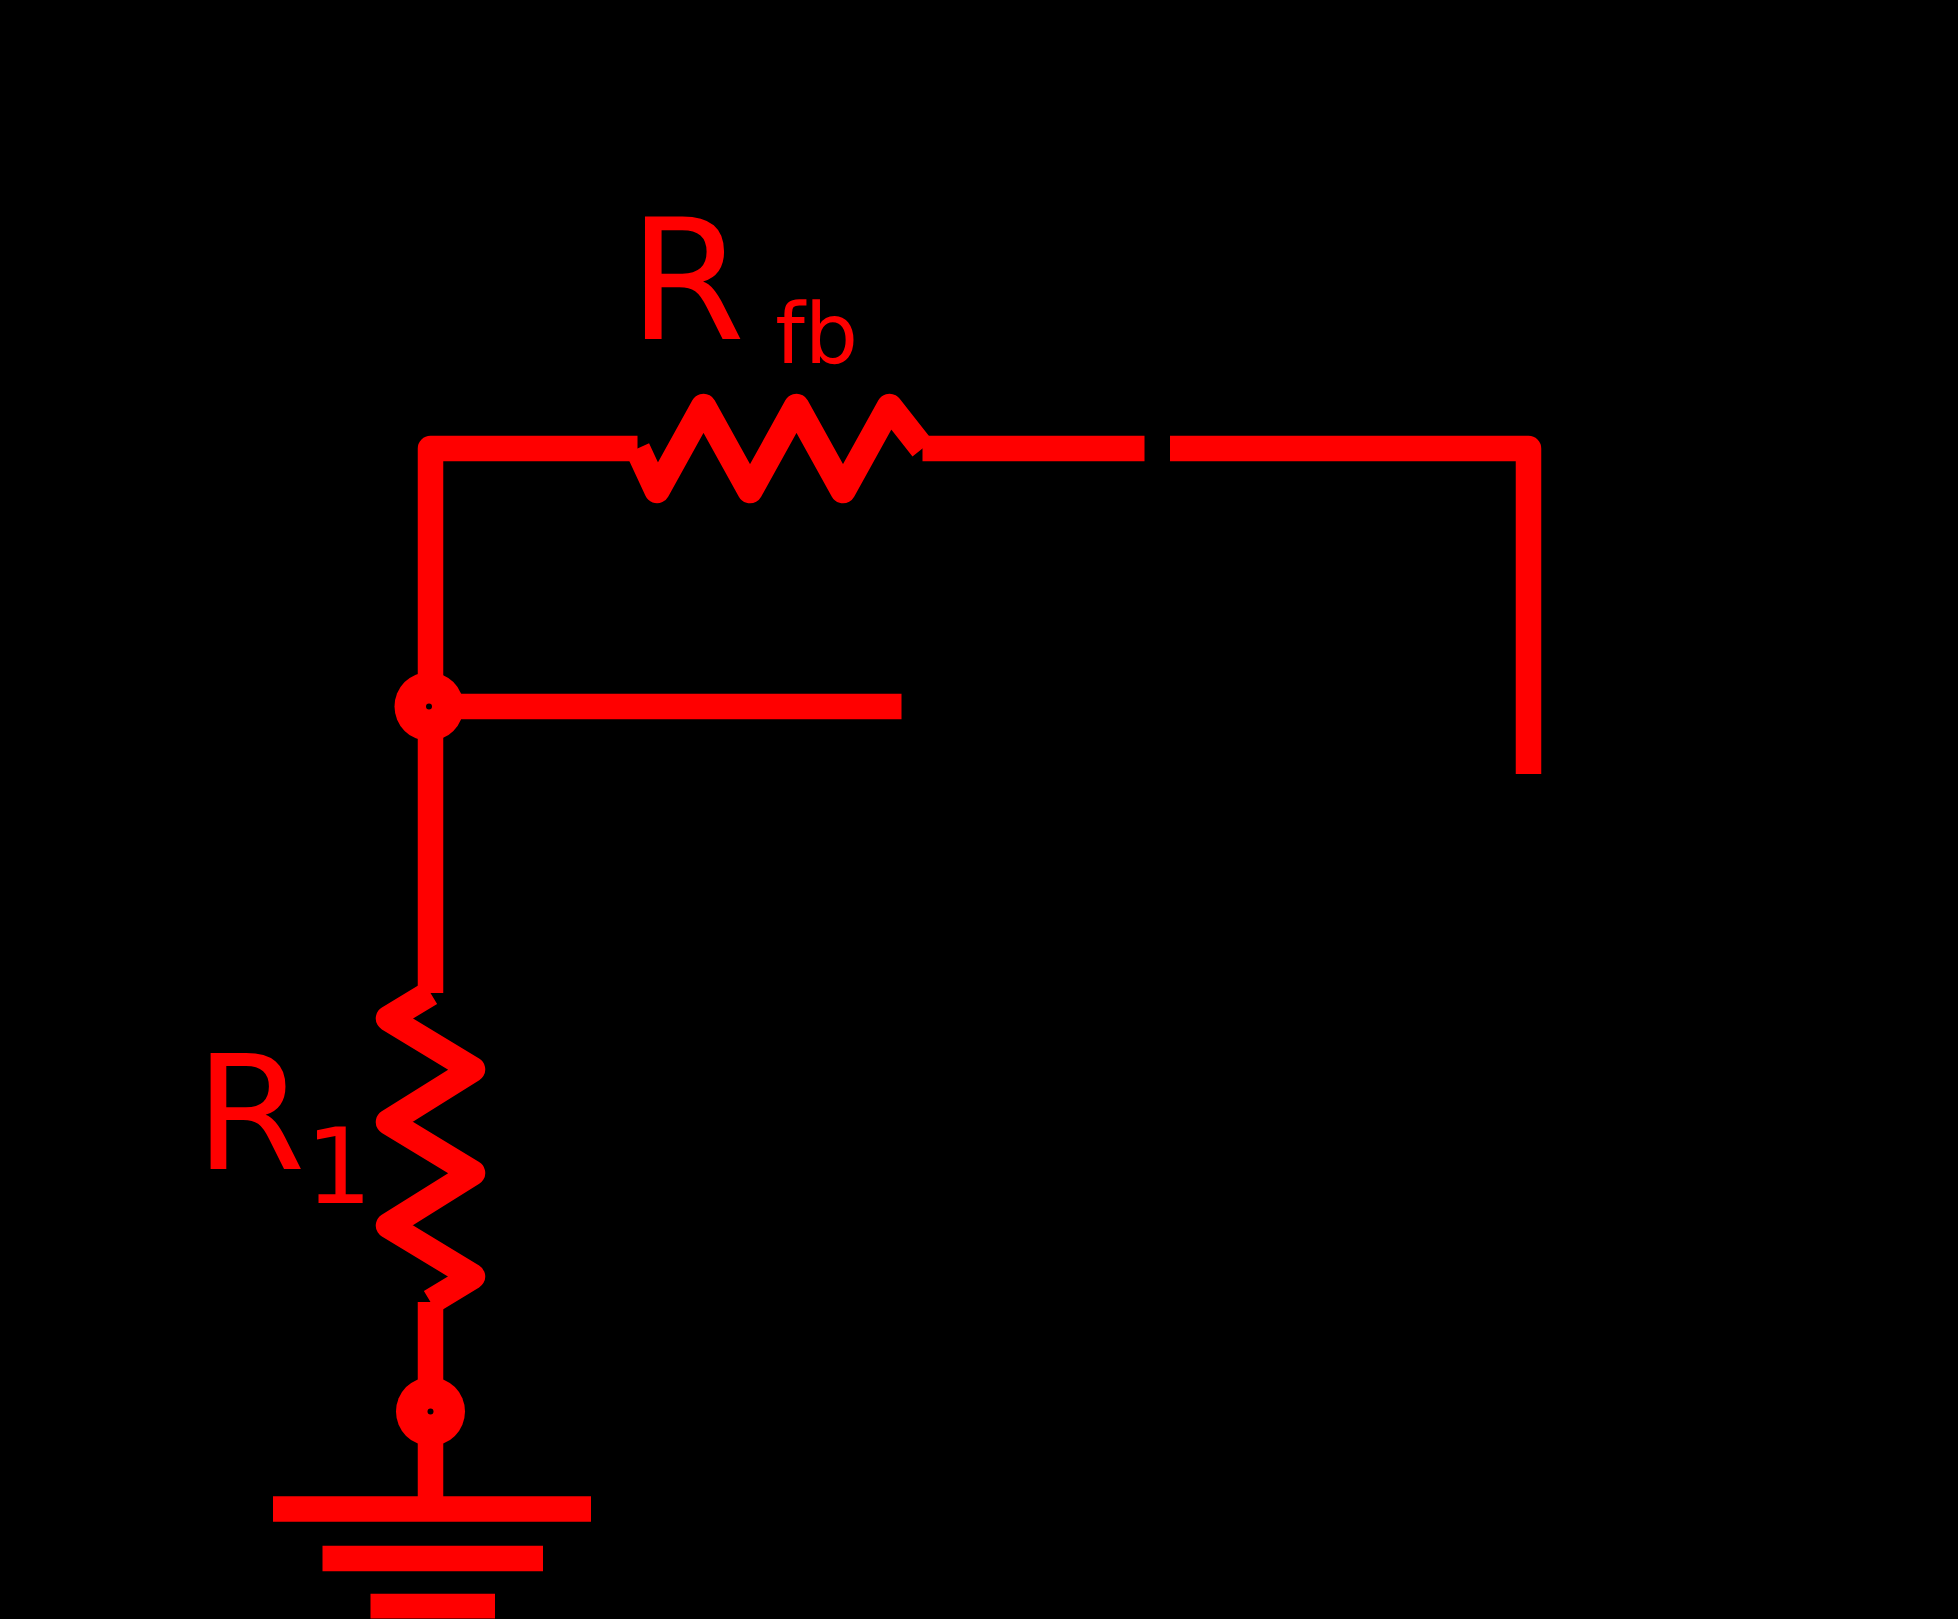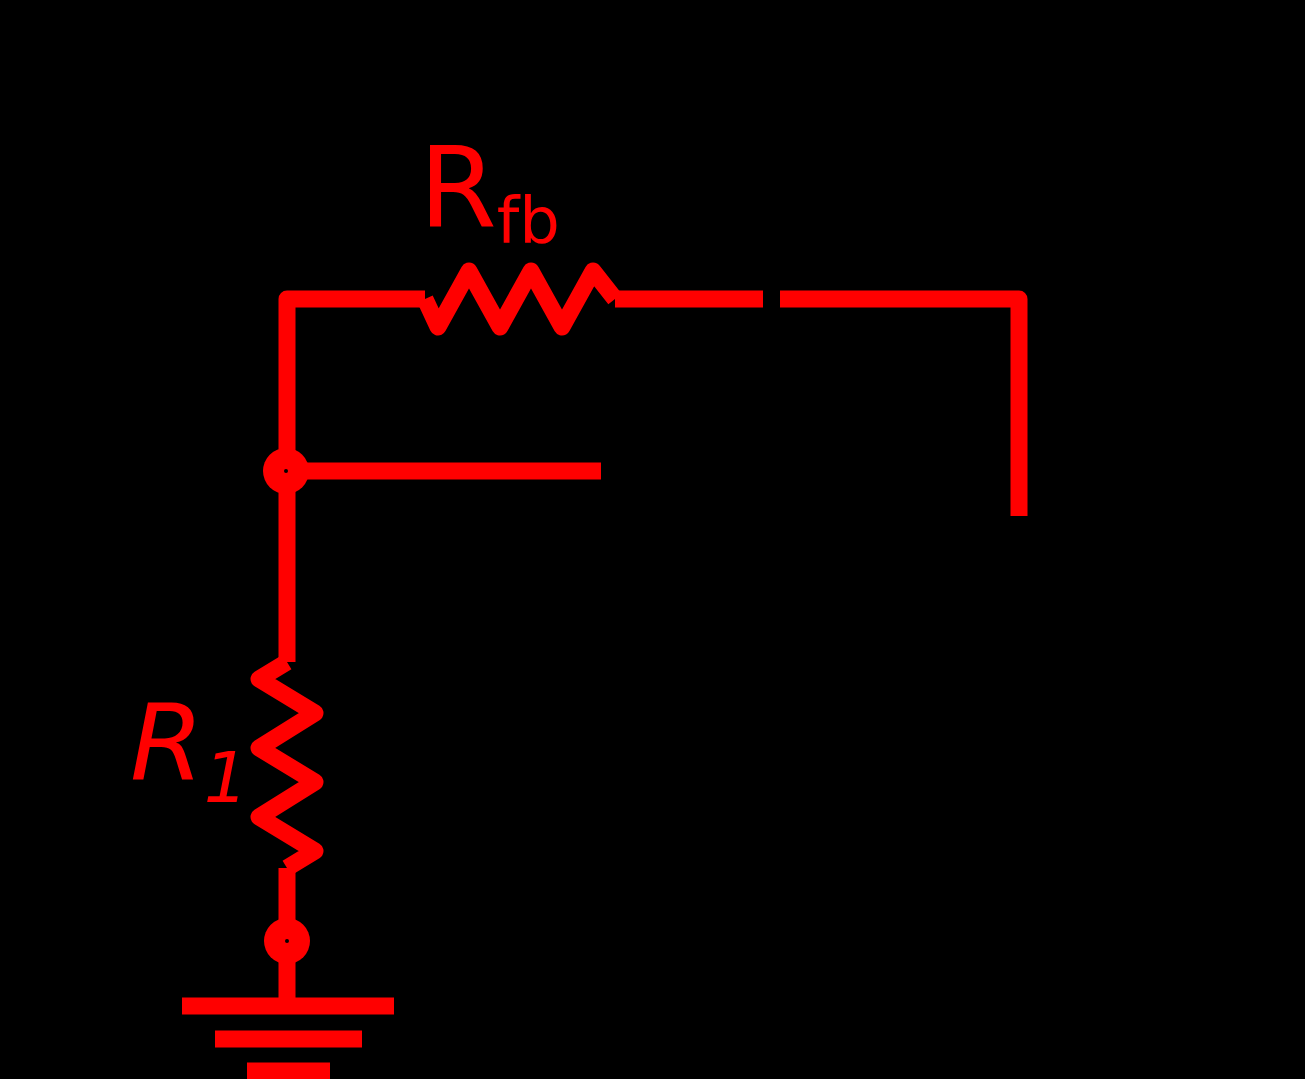--- a/index.html
+++ b/index.html
@@ -44,22 +44,22 @@
     color:var(--circuit);
     line-height:1;
     white-space:nowrap;
     user-select:none;
   }
   .component-label .sub{
     display:inline-block;
     transform:translateY(var(--sub-drop,16px));
   }
   #label-rfb{left:419px;top:132px;font-size:112px;}
-  #label-rfb .sub{font-size:64px;--sub-drop:16px;}
-  #label-r1{left:130px;top:690px;font-size:106px;font-style:italic;}
+  #label-rfb .sub{font-size:56px;margin-left:20px;--sub-drop:16px;}
+  #label-r1{left:130px;top:690px;font-size:106px;}
   #label-r1 .sub{font-size:70px;--sub-drop:23px;}
 </style>
 </head>
 <body>
 
 <svg id="schematic-svg" width="1305" height="1079" viewBox="0 0 1305 1079" xmlns="http://www.w3.org/2000/svg">
 
   <path class="wire" d="M425,299 L287,299 L287,662"></path>
 
   <path class="wire" d="M425,299 L438,327 L469,271 L500,327 L531,271 L562,327 L593,271 L615,299"></path>

